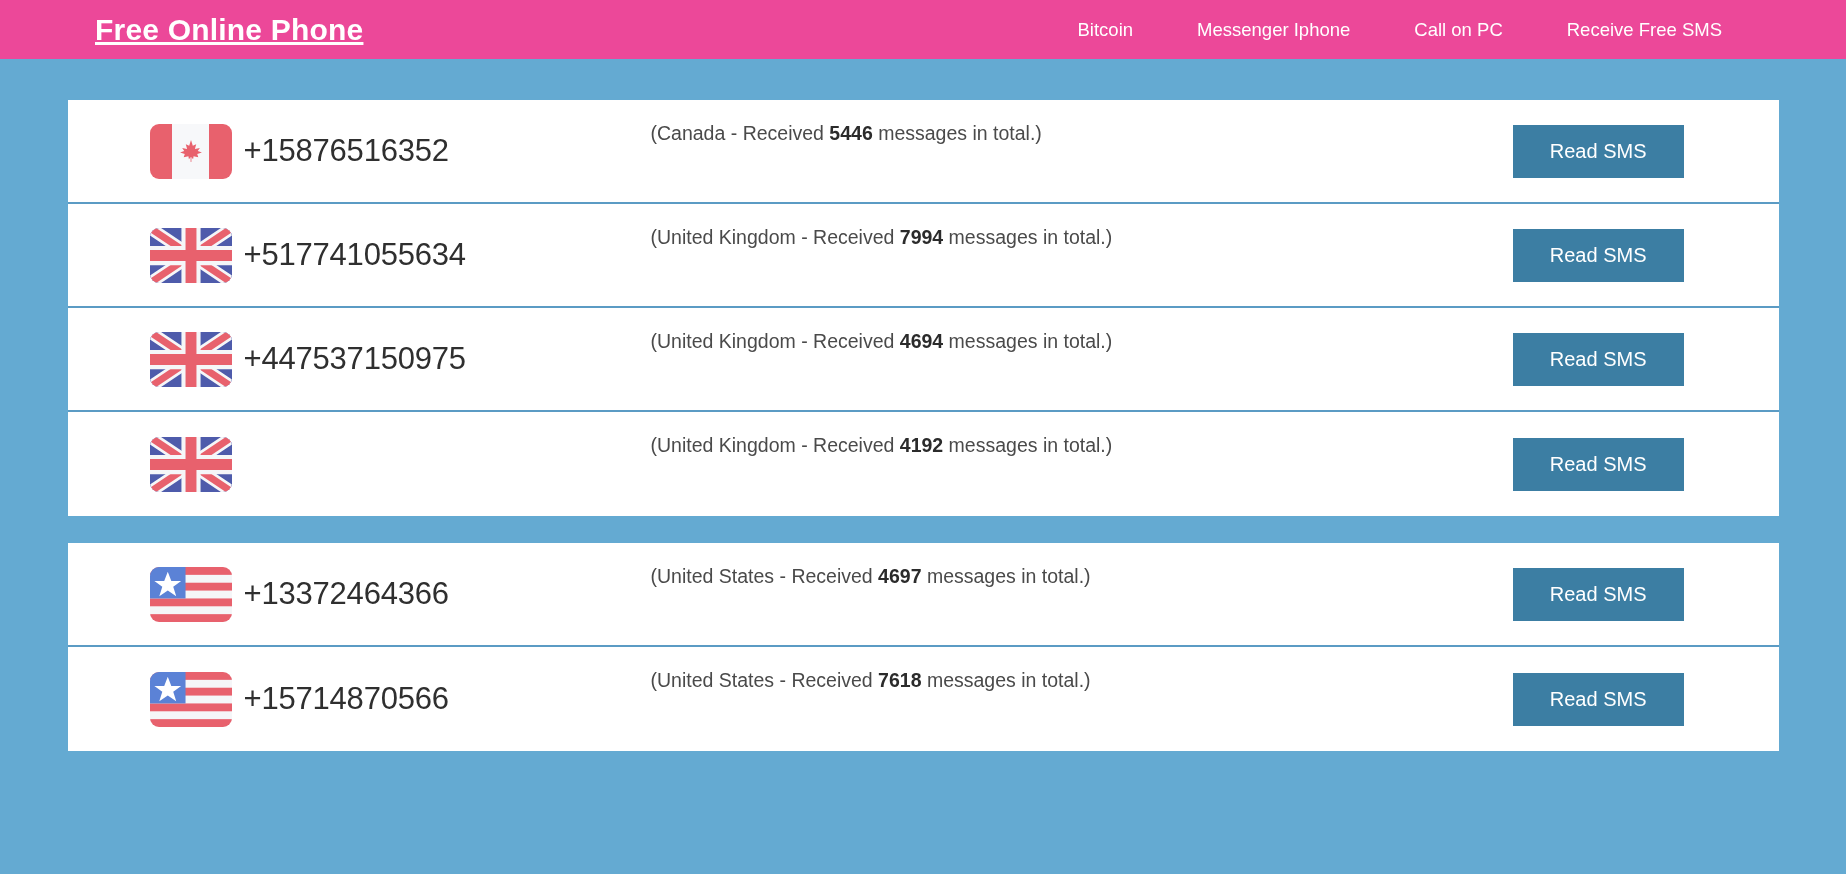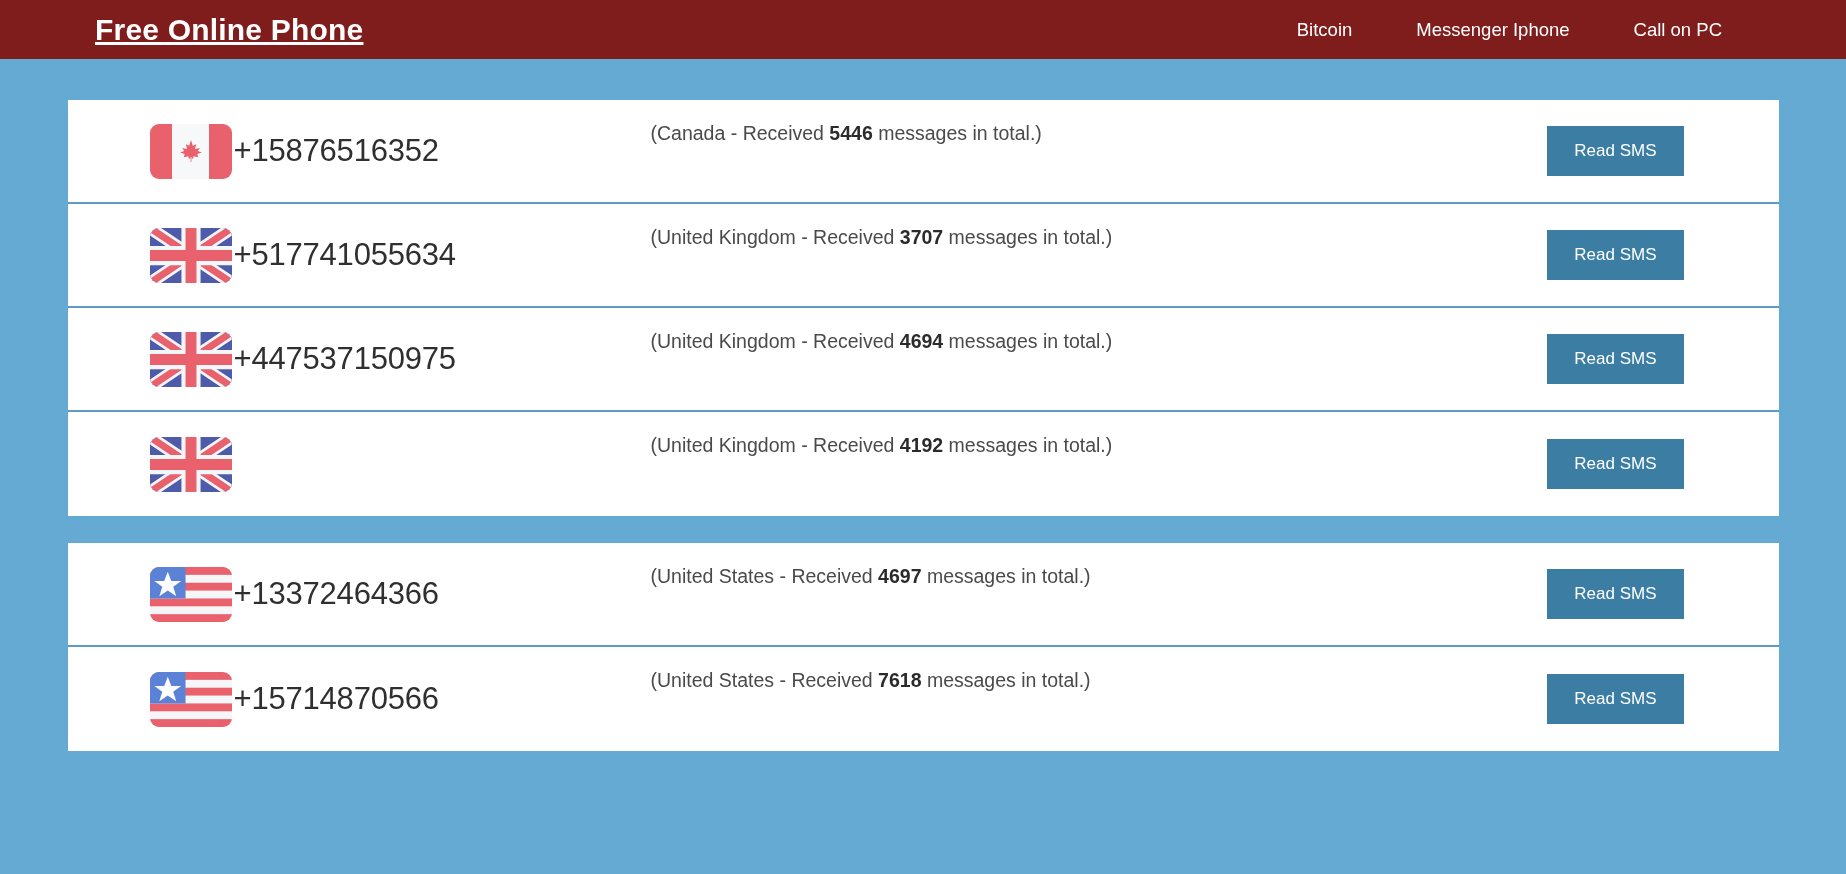--- a/index.html
+++ b/index.html
@@ -12,21 +12,21 @@
 
   body {
     background: #64aad2;
     font-family: "Liberation Sans", sans-serif;
     -webkit-font-smoothing: antialiased;
   }
 
   
   .navbar {
     height: 59px;
-    background: #7f1d1d;
+    background: #ec4899;
     display: flex;
     align-items: center;
     padding: 0 0 0 95px;
     position: relative;
   }
 
   .brand {
     color: #ffffff;
     font-size: 30px;
     font-weight: bold;
@@ -125,21 +125,21 @@
   
   .flag-us { background: #f5f6f8; }
   .flag-us svg { display: block; width: 100%; height: 100%; }
 
   .phone-number {
     font-size: 31px;
     color: #2f2f2f;
     font-weight: 400;
     letter-spacing: -0.2px;
     white-space: nowrap;
-    margin-left: 2px;
+    margin-left: 12px;
   }
 
   
   .row-desc {
     flex: 1 1 auto;
     font-size: 19.5px;
     color: #4a4a4a;
     padding-left: 23px;
     align-self: flex-start;
     padding-top: 22px;
@@ -154,39 +154,40 @@
   
   .row-action {
     flex: 0 0 auto;
     padding-right: 95px;
   }
 
   .read-btn {
     display: inline-block;
     background: #3c7ea3;
     color: #ffffff;
-    font-size: 17px;
+    font-size: 20px;
     border: none;
-    padding: 15px 27px;
+    padding: 15px 37px;
     font-family: inherit;
     cursor: pointer;
     line-height: 1.15;
     white-space: nowrap;
   }
 
 </style>
 </head>
 <body>
 
 <div class="navbar">
   <a class="brand" href="#">Free Online Phone</a>
   <nav class="nav-links">
     <a class="nav-link" href="#">Bitcoin</a>
     <a class="nav-link" href="#">Messenger Iphone</a>
     <a class="nav-link" href="#">Call on PC</a>
+    <a class="nav-link" href="#">Receive Free SMS</a>
   </nav>
 </div>
 
 <div class="page">
   <div id="groups-container">
       <div class="card-group">
   <div class="phone-row">
     <div class="row-left">
 
   <span class="flag flag-ca">
@@ -218,21 +219,21 @@
       <path d="M0,0 L60,40 M60,0 L0,40" stroke="#f5f6f8" stroke-width="9"></path>
       <path d="M0,0 L60,40 M60,0 L0,40" stroke="#e8616d" stroke-width="5"></path>
       <path d="M30,0 V40 M0,20 H60" stroke="#f5f6f8" stroke-width="14"></path>
       <path d="M30,0 V40 M0,20 H60" stroke="#e8616d" stroke-width="8"></path>
     </svg>
   </span>
 
       <span class="phone-number">+517741055634</span>
     </div>
     <div class="row-desc">
-      <span class="d-prefix">(United Kingdom - Received </span><b class="d-count">3707</b><span class="d-suffix"> messages in total.)</span>
+      <span class="d-prefix">(United Kingdom - Received </span><b class="d-count">7994</b><span class="d-suffix"> messages in total.)</span>
     </div>
     <div class="row-action">
       <button class="read-btn">Read SMS</button>
     </div>
   </div>
 
   <div class="phone-row">
     <div class="row-left">
 
   <span class="flag flag-uk">

